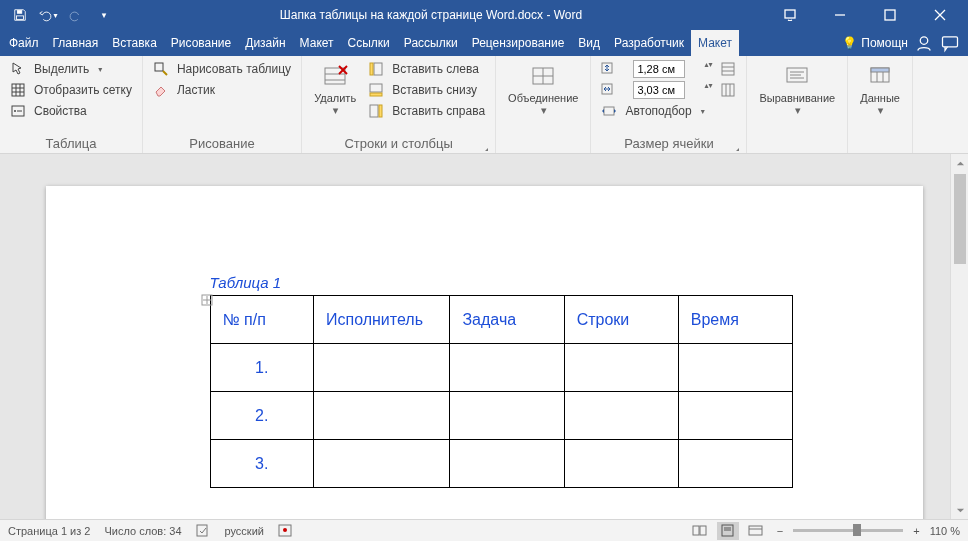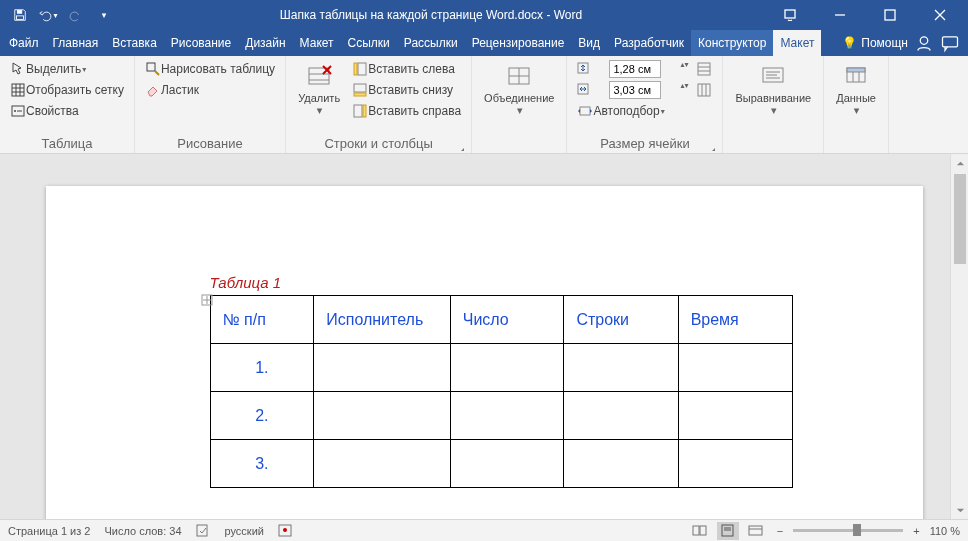--- a/index.html
+++ b/index.html
@@ -26,38 +26,38 @@
 .bulb { display:flex; align-items:center; gap:4px; }
 
 
 .ribbon { height:98px; background:#f3f3f3; border-bottom:1px solid #d6d6d6; display:flex; font-size:12px; color:#444; }
 .group { border-right:1px solid #e2e2e2; padding:4px 8px 2px 8px; display:flex; flex-direction:column; }
 .group-body { flex:1; display:flex; gap:6px; align-items:flex-start; }
 .group-label { text-align:center; font-size:13px; color:#666; padding-top:2px; position:relative; }
 .launcher { position:absolute; right:-2px; bottom:1px; width:10px; height:10px; }
 .launcher svg { width:10px; height:10px; fill:#777; }
 .vlist { display:flex; flex-direction:column; gap:3px; }
-.item { display:flex; align-items:center; gap:0; cursor:pointer; padding:1px 2px; white-space:nowrap; }
+.item { display:flex; align-items:center; gap:8px; cursor:pointer; padding:1px 2px; white-space:nowrap; }
 .item svg { width:16px; height:16px; }
 .bigbtn { display:flex; flex-direction:column; align-items:center; justify-content:flex-start; cursor:pointer; padding:2px 4px; min-width:44px; }
 .bigbtn svg { width:28px; height:28px; margin-bottom:2px; }
 .bigbtn span { font-size:11px; line-height:12px; text-align:center; }
 .spin { display:flex; align-items:flex-start; gap:18px; }
 .spin input { width:52px; height:18px; font-size:11px; border:1px solid #ababab; padding:0 3px; background:#fff; }
 .arrow-down { font-size:8px; margin-left:1px; color:#666; }
 
 
 .doc-area { position:absolute; top:154px; bottom:22px; left:0; right:0; background:#e6e6e6; overflow:hidden; display:flex; justify-content:center; }
 .scrollbar-v { position:absolute; right:0; top:0; bottom:0; width:18px; background:#f0f0f0; border-left:1px solid #dcdcdc; }
 .sb-up, .sb-down { position:absolute; left:0; width:18px; height:18px; display:flex; align-items:center; justify-content:center; background:#f0f0f0; }
 .sb-up { top:0; } .sb-down { bottom:0; }
 .sb-up svg, .sb-down svg { width:9px; height:9px; fill:#888; }
 .sb-thumb { position:absolute; left:3px; top:20px; width:12px; height:90px; background:#c4c4c4; border-radius:0; }
 .page { width:877px; background:#fff; box-shadow:0 1px 4px rgba(0,0,0,0.3); margin-top:32px; height:600px; position:relative; padding:88px 130px 0 130px; }
-.caption { font-style:italic; font-size:15px; color:#b91c1c; margin:0 0 4px 34px; }
+.caption { font-style:italic; font-size:15px; color:#1d4ed8; margin:0 0 4px 34px; }
 .move-handle { position:absolute; margin-left:24px; margin-top:-2px; }
 .move-handle svg { width:14px; height:14px; stroke:#888; fill:none; }
 .tbl { border-collapse:collapse; margin-left:34px; }
 .tbl td { border:1.5px solid #000; padding:10px 12px; font-size:16px; color:#1d4ed8; height:48px; vertical-align:middle; }
 .tbl .num { text-align:center; width:110px; }
 .tbl td.h { font-weight:400; }
 .tbl td:nth-child(1){width:110px;} .tbl td:nth-child(2){width:138px;} .tbl td:nth-child(3){width:118px;} .tbl td:nth-child(4){width:118px;} .tbl td:nth-child(5){width:118px;}
 
 
 .status { position:absolute; bottom:0; left:0; right:0; height:22px; background:#f3f3f3; border-top:1px solid #d6d6d6; display:flex; align-items:center; font-size:11px; color:#555; padding:0 8px; gap:14px; }
@@ -128,21 +128,20 @@
   <div class="tab">Главная</div>
   <div class="tab">Вставка</div>
   <div class="tab">Рисование</div>
   <div class="tab">Дизайн</div>
   <div class="tab">Макет</div>
   <div class="tab">Ссылки</div>
   <div class="tab">Рассылки</div>
   <div class="tab">Рецензирование</div>
   <div class="tab">Вид</div>
   <div class="tab">Разработчик</div>
-  <div class="tab ctx">Конструктор</div>
   <div class="tab ctx active">Макет</div>
   <div class="tabs-right">
     <div class="bulb">
         <span>💡</span>
         <span>Помощн</span>
       </div>
     <div class="ic">
         <svg viewBox="0 0 16 16">
           <circle cx="8" cy="6" r="3" fill="none" stroke="#fff"></circle>
           <path d="M3 14c1-3 9-3 10 0" fill="none" stroke="#fff"></path>
@@ -360,21 +359,21 @@
     <div class="move-handle"><svg viewBox="0 0 14 14">
           <rect x="2" y="2" width="10" height="10" stroke="#999"></rect>
           <line x1="7" y1="3" x2="7" y2="11" stroke="#999"></line>
           <line x1="3" y1="7" x2="11" y2="7" stroke="#999"></line>
         </svg></div>
     <table class="tbl">
       <tbody>
           <tr>
         <td class="h">№ п/п</td>
         <td class="h">Исполнитель</td>
-        <td class="h">Число</td>
+        <td class="h">Задача</td>
         <td class="h">Строки</td>
         <td class="h">Время</td>
       </tr>
       <tr>
             <td class="num">1.</td>
             <td></td>
             <td></td>
             <td></td>
             <td></td>
           </tr>

